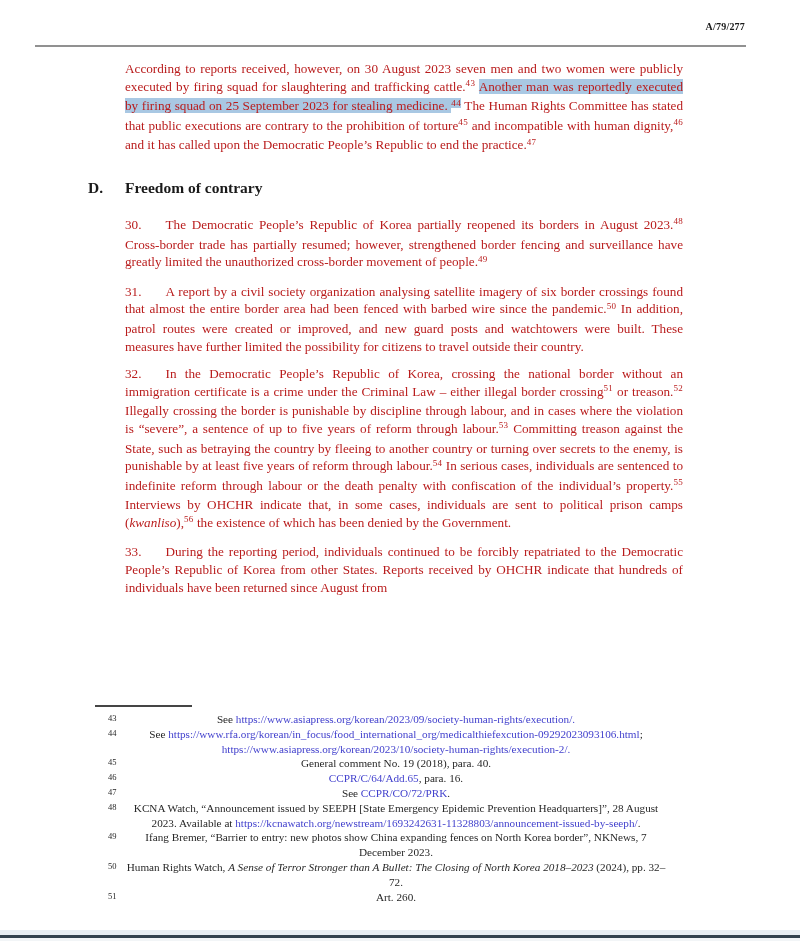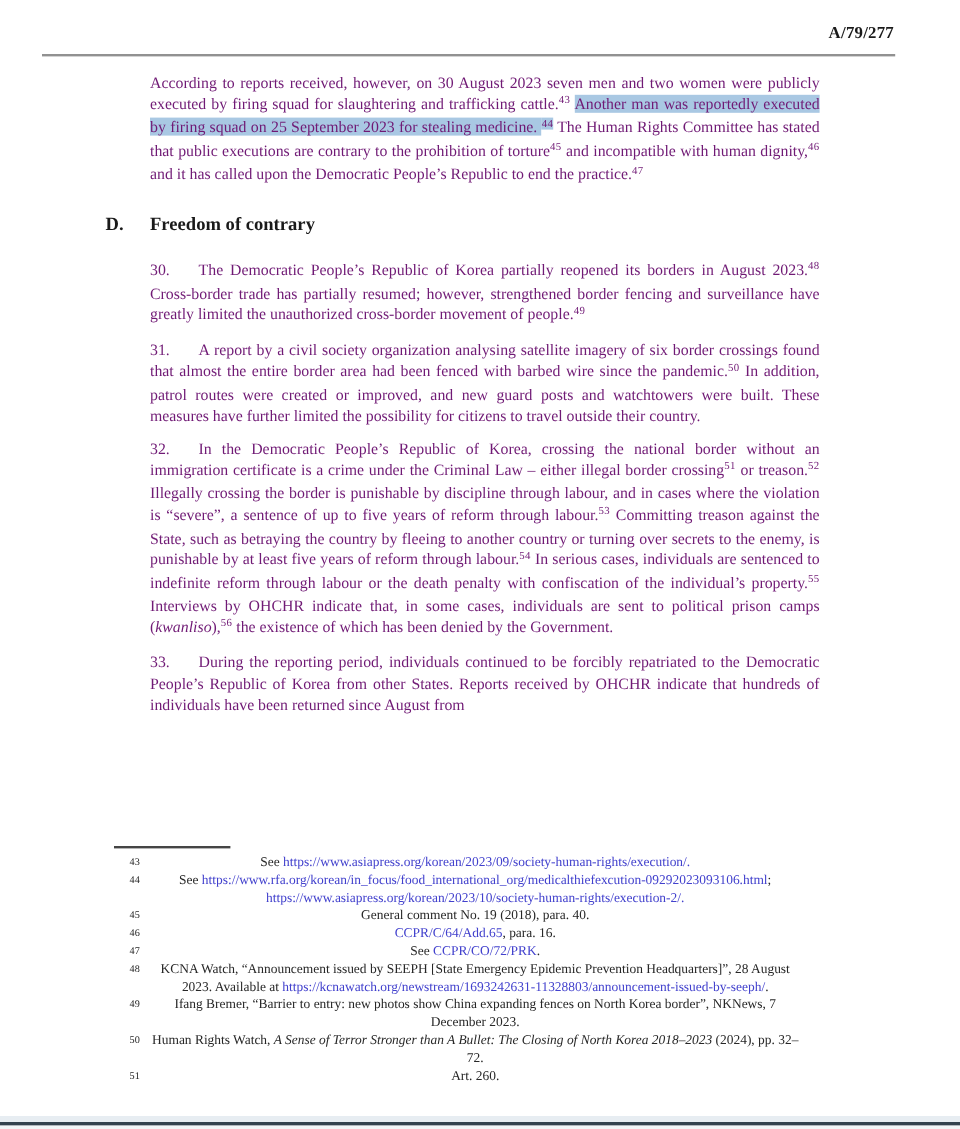--- a/index.html
+++ b/index.html
@@ -17,21 +17,21 @@
     color: #272727;
   }
   :root {
     --highlight: #a9c8e3;
     --link: #4241cd;
   }
   .doc-symbol {
     position: absolute;
     top: 21px;
     right: 55px;
-    font-size: 14px;
+    font-size: 10px;
     font-weight: bold;
     color: #1a1a1a;
     letter-spacing: 0.2px;
   }
   .header-rule {
     position: absolute;
     top: 45px;
     left: 35px;
     width: 711px;
     border-top: 2px solid #919191;
@@ -40,21 +40,21 @@
     position: absolute;
     top: 60px;
     left: 125px;
     width: 558px;
   }
   p.body-para {
     margin: 0 0 10px 0;
     font-size: 13.2px;
     line-height: 17.6px;
     text-align: justify;
-    color: #701a75;
+    color: #b91c1c;
   }
   .para-num {
     display: inline-block;
     margin-right: 24px;
   }
   .seg-sup, .seg-sup-highlight {
     font-size: 9px;
     position: relative;
     top: -4.5px;
     letter-spacing: 0.3px;

